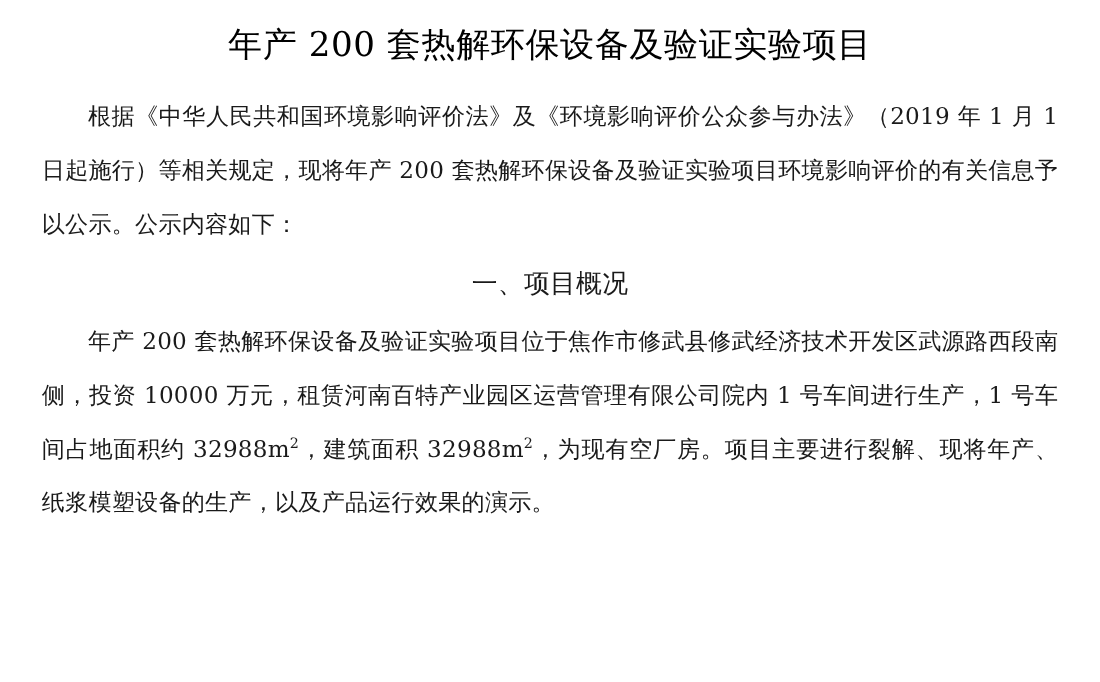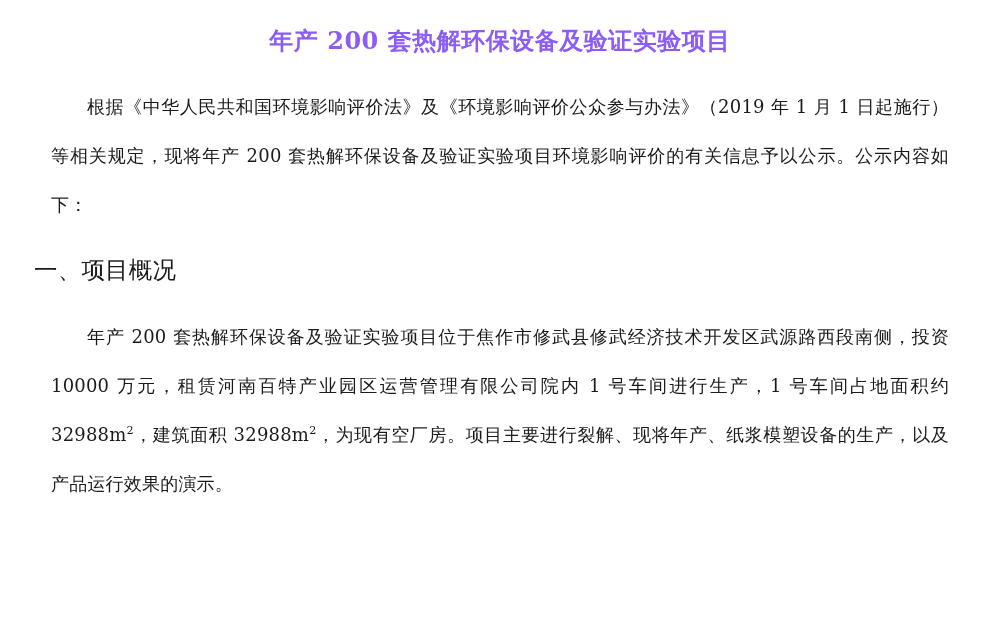--- a/index.html
+++ b/index.html
@@ -20,45 +20,46 @@
     box-sizing: border-box;
     padding: 14px 34px 0 34px;
     background: #ffffff;
   }
   .title-block {
     text-align: center;
     margin-top: 4px;
     margin-bottom: 18px;
   }
   .title-line {
-    font-size: 24px;
+    font-size: 31px;
     line-height: 46px;
-    font-weight: bold;
+    font-weight: normal;
     letter-spacing: 0.5px;
-    color: #8b5cf6;
+    color: #000000;
     font-family: "DejaVu Serif", "Liberation Serif", serif;
   }
   .para {
-    font-size: 18px;
+    font-size: 21px;
     line-height: 49px;
     text-align: justify;
     text-justify: inter-ideograph;
     color: #1a1a1a;
-    margin: 17px;
+    margin: 4px;
     letter-spacing: 0.2px;
   }
   .para.indent {
     text-indent: 2em;
   }
   .section-head {
     font-size: 23.5px;
     line-height: 49px;
     margin: 0;
     color: #1a1a1a;
     letter-spacing: 0.2px;
+    text-align: center;
   }
   sup {
     font-size: 0.62em;
     vertical-align: super;
     line-height: 0;
   }
 </style>
 </head>
 <body>
 

